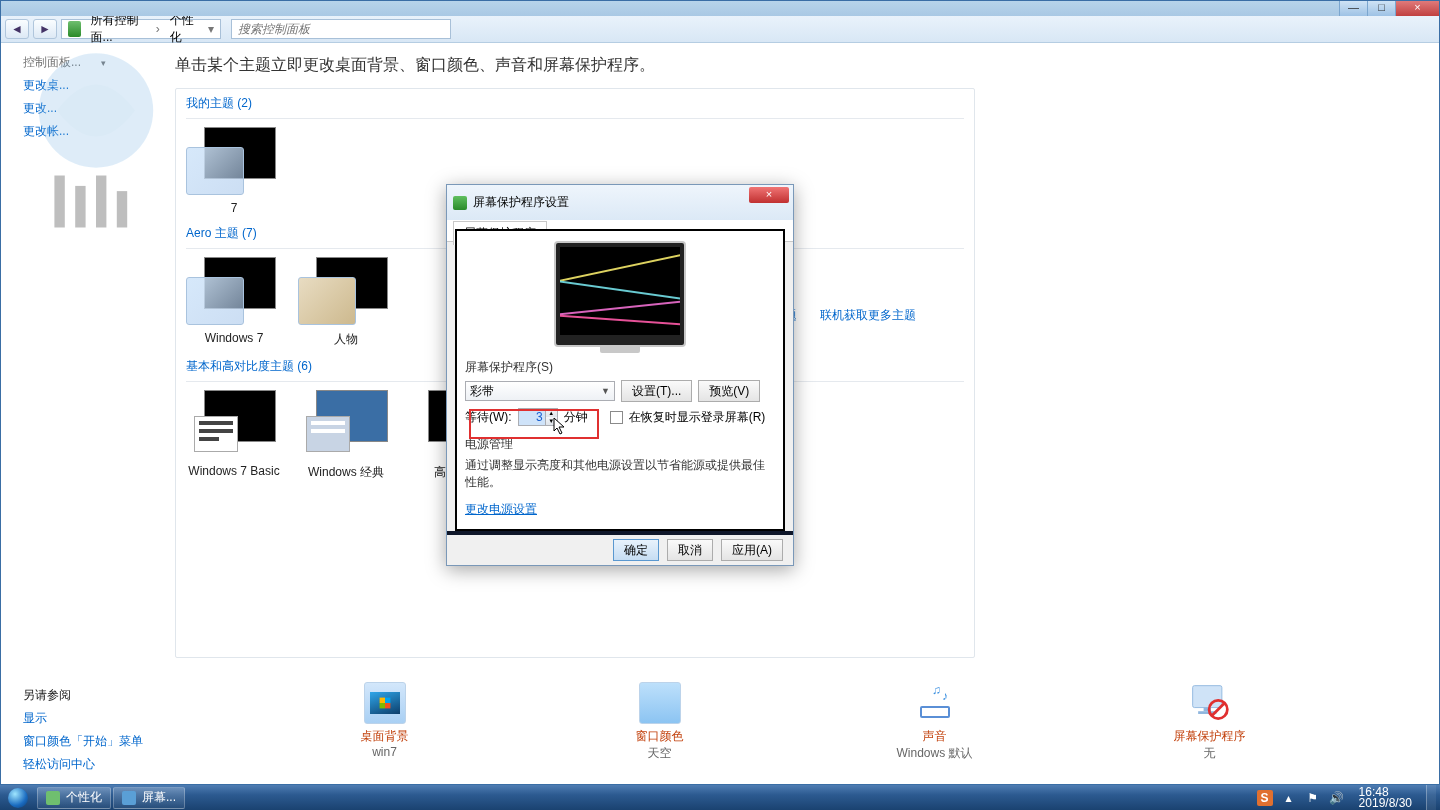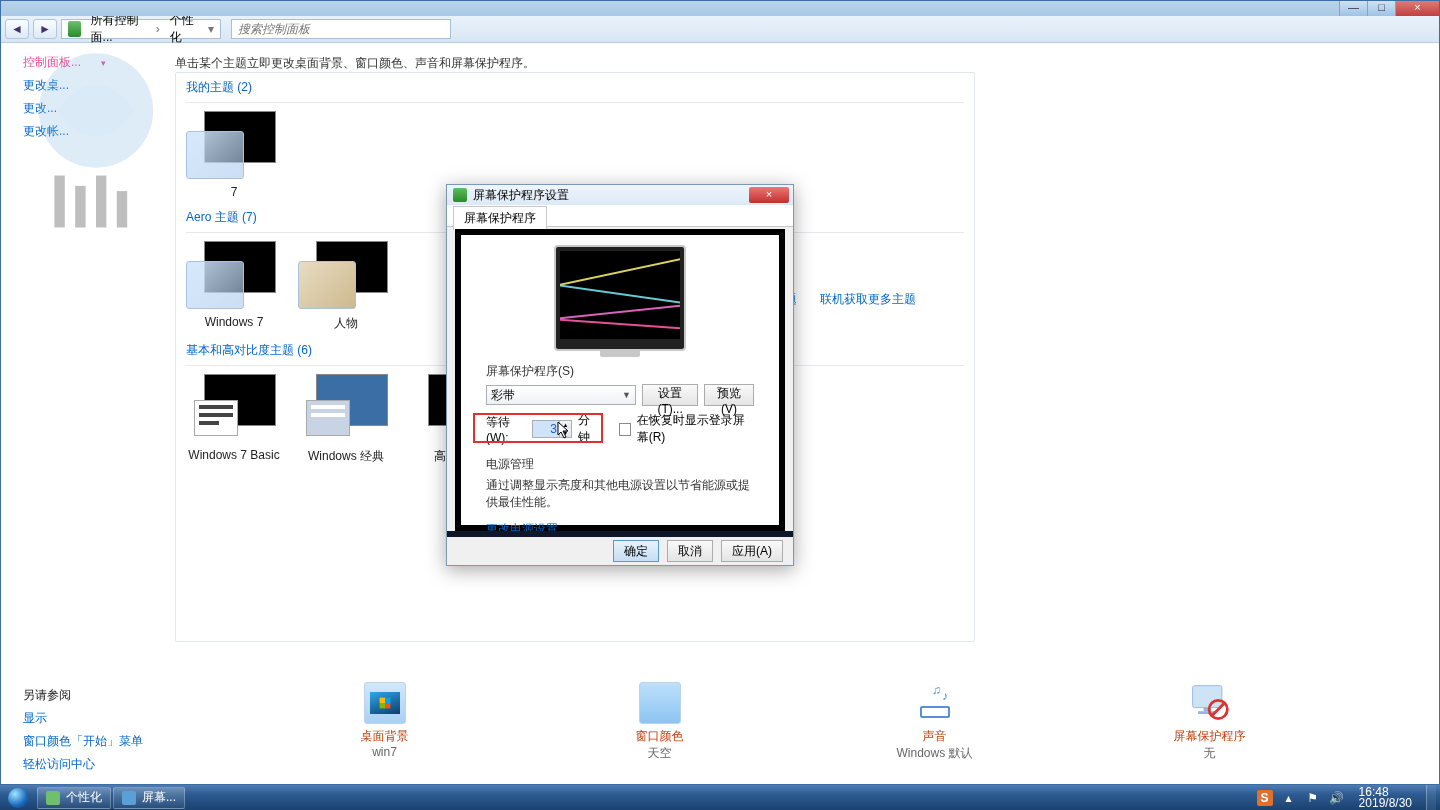--- a/index.html
+++ b/index.html
@@ -17,26 +17,26 @@
   .breadcrumb span.sep{color:#777;padding:0 4px;}
   .breadcrumb .bc-icon{width:16px;height:16px;display:inline-block;background:linear-gradient(#6fbf6f,#2a8a2a);border-radius:2px;margin:0 4px;}
   .breadcrumb .bc-item{padding:0 6px; cursor:pointer;}
   .searchbox { margin-left:6px; height:20px; flex:0 0 220px; border:1px solid #a8c0d8; background:#fff; display:flex; align-items:center;}
   .searchbox input{border:0;outline:0;width:100%;height:100%;padding:0 6px;color:#888;font-style:italic;background:transparent;}
   
   .body { position:absolute; top:42px; left:0; right:0; bottom:0; display:flex; background:#fff;}
   .sidebar { width:166px; background:#fff; padding:8px 0 0 0; position:relative;}
   .sidebar .watermark{position:absolute;left:30px;top:0;width:130px;height:200px;opacity:.25;pointer-events:none;}
   .sidebar a{display:block;color:#0066cc;text-decoration:none;padding:3px 0 3px 22px;font-size:12px;cursor:pointer;}
-  .sidebar .cphdr{color:#ec4899;padding:3px 0 3px 22px;display:flex;align-items:center;gap:20px;}
+  .sidebar .cphdr{color:#737373;padding:3px 0 3px 22px;display:flex;align-items:center;gap:20px;}
   .sidebar .bottom{position:absolute;bottom:8px;left:0;right:0;}
   .sidebar .bottom .hdr{color:#1a1a1a;padding:3px 0 3px 22px;}
   .content { flex:1; padding:12px 48px 0 8px; position:relative;}
   h1.page-title{color:#003399;font-size:15px;font-weight:normal;margin-bottom:8px;}
-  .page-sub{color:#333;font-size:12px;}
+  .page-sub{color:#333;font-size:16px;margin-bottom:12px;}
   .panel{border:1px solid #e0e6ec;border-radius:2px;padding:6px 10px 10px 10px;background:#fff;width:800px;}
   .section-title{color:#0066cc;font-size:12px;margin:0 0 6px 0;}
   hr.thin{border:0;border-top:1px solid #e5e9ee;margin:2px 0 8px 0; width:100%;}
   .theme-row{display:flex;gap:16px;flex-wrap:wrap;margin-bottom:10px;}
   .theme{width:96px;text-align:center;cursor:pointer;}
   .theme .thumb{width:90px;height:68px;display:flex;align-items:flex-end;justify-content:flex-start;position:relative;}
   .theme .glass{width:58px;height:48px;border:1px solid #a9c3de;background:linear-gradient(135deg,rgba(210,230,250,.9),rgba(170,200,235,.6));border-radius:3px;position:absolute;left:0;bottom:0;}
   .theme .wall{width:72px;height:52px;border:1px solid #888;position:absolute;right:0;top:0;background:#000;}
   .theme .wall.win7{background:linear-gradient(160deg,#2fa6e9 0%,#1c6fb3 60%,#0d3e6b 100%);}
   .theme .wall .logo{position:absolute;left:50%;top:50%;transform:translate(-50%,-50%);width:20px;height:20px;}
@@ -53,46 +53,46 @@
   
   .footer-tiles{position:absolute;left:0;right:0;bottom:12px;height:90px;display:flex;justify-content:space-around;align-items:flex-start;}
   .tile{text-align:center;width:150px;cursor:pointer;}
   .tile .ticon{width:42px;height:42px;margin:0 auto 4px;display:flex;align-items:center;justify-content:center;border:1px solid #bcd3ea;border-radius:3px;background:linear-gradient(#d3e7fb,#a9d0f4);}
   .tile .tlabel{color:#c2410c;}
   .tile .tsub{color:#666;}
   
   .help-icon{position:absolute;right:8px;top:46px;width:18px;height:18px;border-radius:50%;background:radial-gradient(circle at 30% 30%,#7fc4ff,#1a6fd0);color:#fff;text-align:center;line-height:18px;font-weight:bold;cursor:pointer;}
   
   .dialog{position:absolute;left:446px;top:184px;width:348px;height:382px;background:#f0f0f0;border:1px solid #7a98b8;box-shadow:0 4px 18px rgba(0,0,0,.35);}
-  .dialog .dtitle{height:20px;background:linear-gradient(#eef5fc,#dce9f6);display:flex;align-items:center;padding:0 6px;gap:6px;position:relative;}
+  .dialog .dtitle{height:35px;background:linear-gradient(#eef5fc,#dce9f6);display:flex;align-items:center;padding:0 6px;gap:6px;position:relative;}
   .dialog .dtitle .dicon{width:14px;height:14px;background:linear-gradient(#5fbf5f,#2a8a2a);border-radius:2px;}
   .dialog .dtitle .dclose{position:absolute;right:4px;top:2px;width:40px;height:16px;background:linear-gradient(#f07474,#c03030);color:#fff;text-align:center;line-height:14px;border-radius:2px;cursor:pointer;font-size:11px;}
   .dialog .tabstrip{height:22px;background:#fff;border-bottom:1px solid #c8c8c8;padding-left:6px;}
   .dialog .tab{display:inline-block;padding:3px 10px;border:1px solid #c8c8c8;border-bottom:0;background:#fff;position:relative;top:1px;cursor:pointer;}
-  .dialog .dbody{position:absolute;top:44px;left:8px;right:8px;bottom:34px;background:#fff;border:6px solid #000000;padding:10px 25px;}
+  .dialog .dbody{position:absolute;top:44px;left:8px;right:8px;bottom:34px;background:#fff;border:2px solid #000000;padding:10px 8px;}
   .preview-monitor{width:132px;height:106px;margin:0 auto 12px;border:2px solid #c8c8c8;border-radius:4px;background:#222;padding:4px;position:relative;}
   .preview-monitor .screen{width:100%;height:88px;background:#000;position:relative;overflow:hidden;}
   .preview-monitor .stand{position:absolute;left:50%;bottom:-8px;transform:translateX(-50%);width:40px;height:8px;background:#c8c8c8;border-radius:2px;}
   .ribbon{position:absolute;border-top:2px solid;opacity:.9;}
   .fieldset{border:0;margin-bottom:10px;}
   .fieldset .legend{font-size:12px;color:#333;margin-bottom:4px;}
   .row{display:flex;align-items:center;gap:6px;margin-bottom:6px;}
   .combo{flex:0 0 150px;height:20px;border:1px solid #abadb3;background:linear-gradient(#fff,#eef1f5);display:flex;align-items:center;justify-content:space-between;padding:0 4px;cursor:pointer;}
   .combo .arrow{font-size:9px;color:#555;}
   .btn{height:22px;padding:0 10px;border:1px solid #acacac;background:linear-gradient(#fafafa,#e4e4e4);cursor:pointer;font-size:12px;}
   .btn.default{border:1px solid #5a98d0;background:linear-gradient(#e8f2fc,#c6ddf3);}
   .highlight-box{position:absolute;left:12px;top:178px;width:130px;height:30px;border:2px solid #e03030;pointer-events:none;}
   .cursor-arrow{position:absolute;left:96px;top:186px;width:14px;height:18px;pointer-events:none;}
   .spin{width:40px;height:18px;border:1px solid #abadb3;display:flex;background:#fff;}
   .spin input{border:0;width:26px;text-align:right;padding-right:2px;outline:0;color:#1a5fd0;background:#cfe3f9;}
   .spin .updn{width:12px;display:flex;flex-direction:column;}
   .spin .updn div{flex:1;border-left:1px solid #abadb3;background:linear-gradient(#f4f6f9,#dfe4ea);font-size:6px;text-align:center;line-height:8px;cursor:pointer;}
   .chk{width:13px;height:13px;border:1px solid #8a8a8a;background:#fff;display:inline-block;}
   .link{color:#0066cc;text-decoration:underline;cursor:pointer;}
-  .dialog .dfooter{position:absolute;left:0;right:0;bottom:0;height:34px;background:#f0f0f0;display:flex;justify-content:flex-end;align-items:center;gap:8px;padding:0 10px;border-top:6px solid #0f172a;}
+  .dialog .dfooter{position:absolute;left:0;right:0;bottom:0;height:34px;background:#f0f0f0;display:flex;justify-content:flex-end;align-items:center;gap:8px;padding:0 10px;border-top:4px solid #0f172a;}
   
   .taskbar-main{position:absolute;left:0;bottom:0;width:1440px;height:25px;background:linear-gradient(#4f7db3,#2c5a90 40%,#1a4270);display:flex;align-items:center;color:#fff;}
   .start-orb{width:36px;height:25px;display:flex;align-items:center;justify-content:center;cursor:pointer;}
   .start-orb .orb{width:20px;height:20px;border-radius:50%;background:radial-gradient(circle at 35% 30%,#9fe6ff,#1a6bc0 60%,#0a3a70);position:relative;}
   .tbtn{height:22px;padding:0 8px;margin:0 1px;background:linear-gradient(rgba(255,255,255,.22),rgba(255,255,255,.05));border:1px solid rgba(255,255,255,.25);border-radius:2px;display:flex;align-items:center;gap:6px;cursor:pointer;font-size:12px;}
   .tbtn .ico{width:14px;height:14px;background:#6fbf6f;border-radius:2px;}
   .tray{margin-left:auto;display:flex;align-items:center;gap:8px;padding:0 4px;}
   .tray .clock{text-align:left;line-height:11px;font-size:11px;padding:14px 6px;}
   .tray .ti{width:16px;height:16px;display:flex;align-items:center;justify-content:center;cursor:pointer;font-size:12px;}
   .showdesk{width:10px;height:25px;border-left:1px solid rgba(255,255,255,.3);background:rgba(255,255,255,.08);cursor:pointer;}

